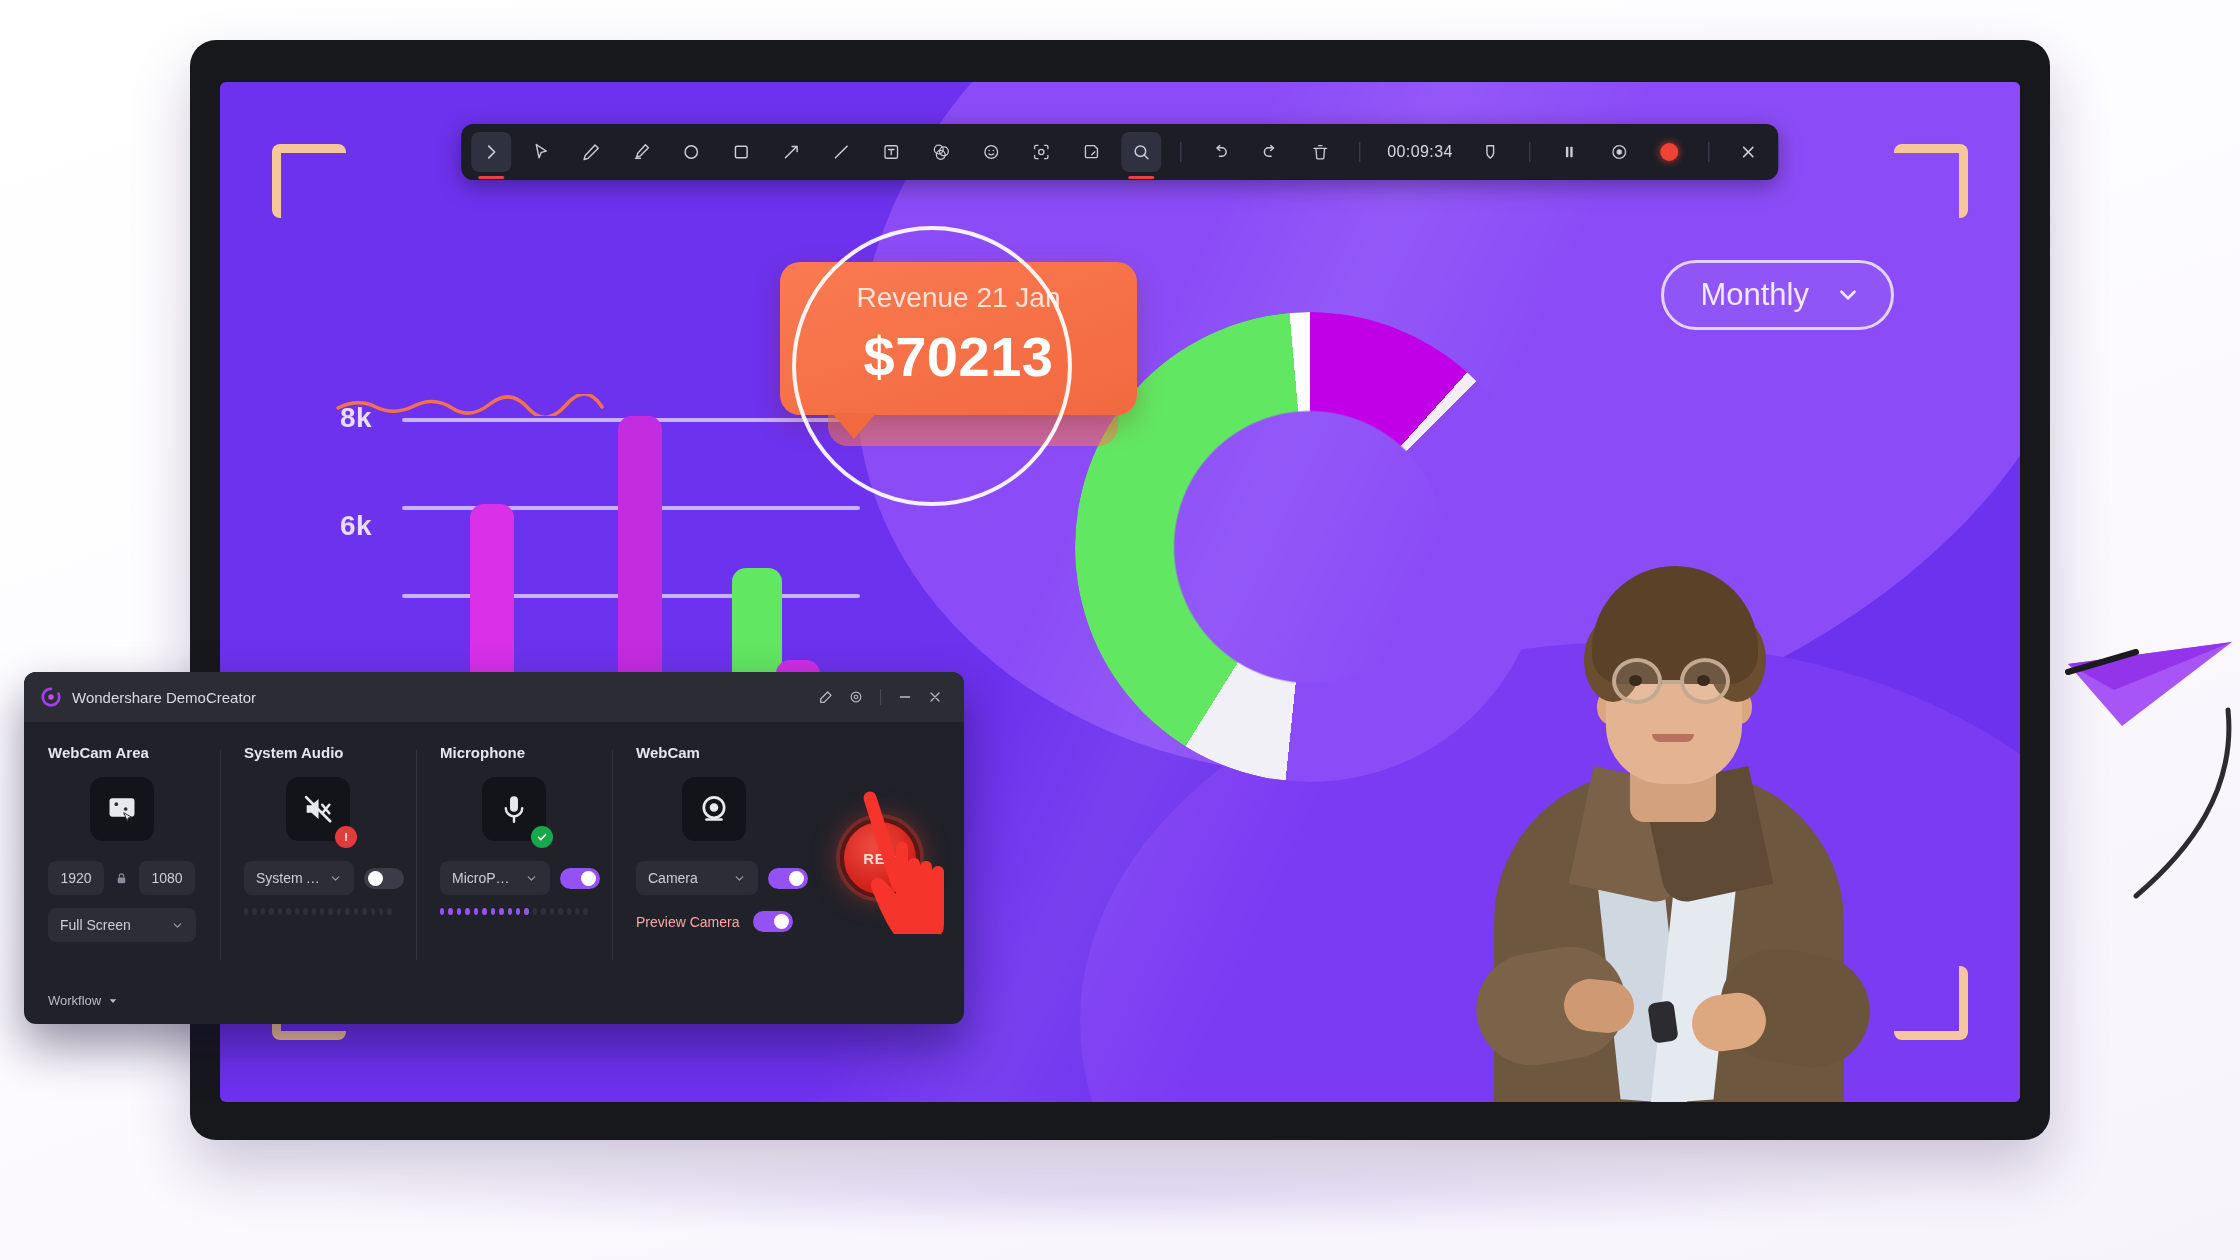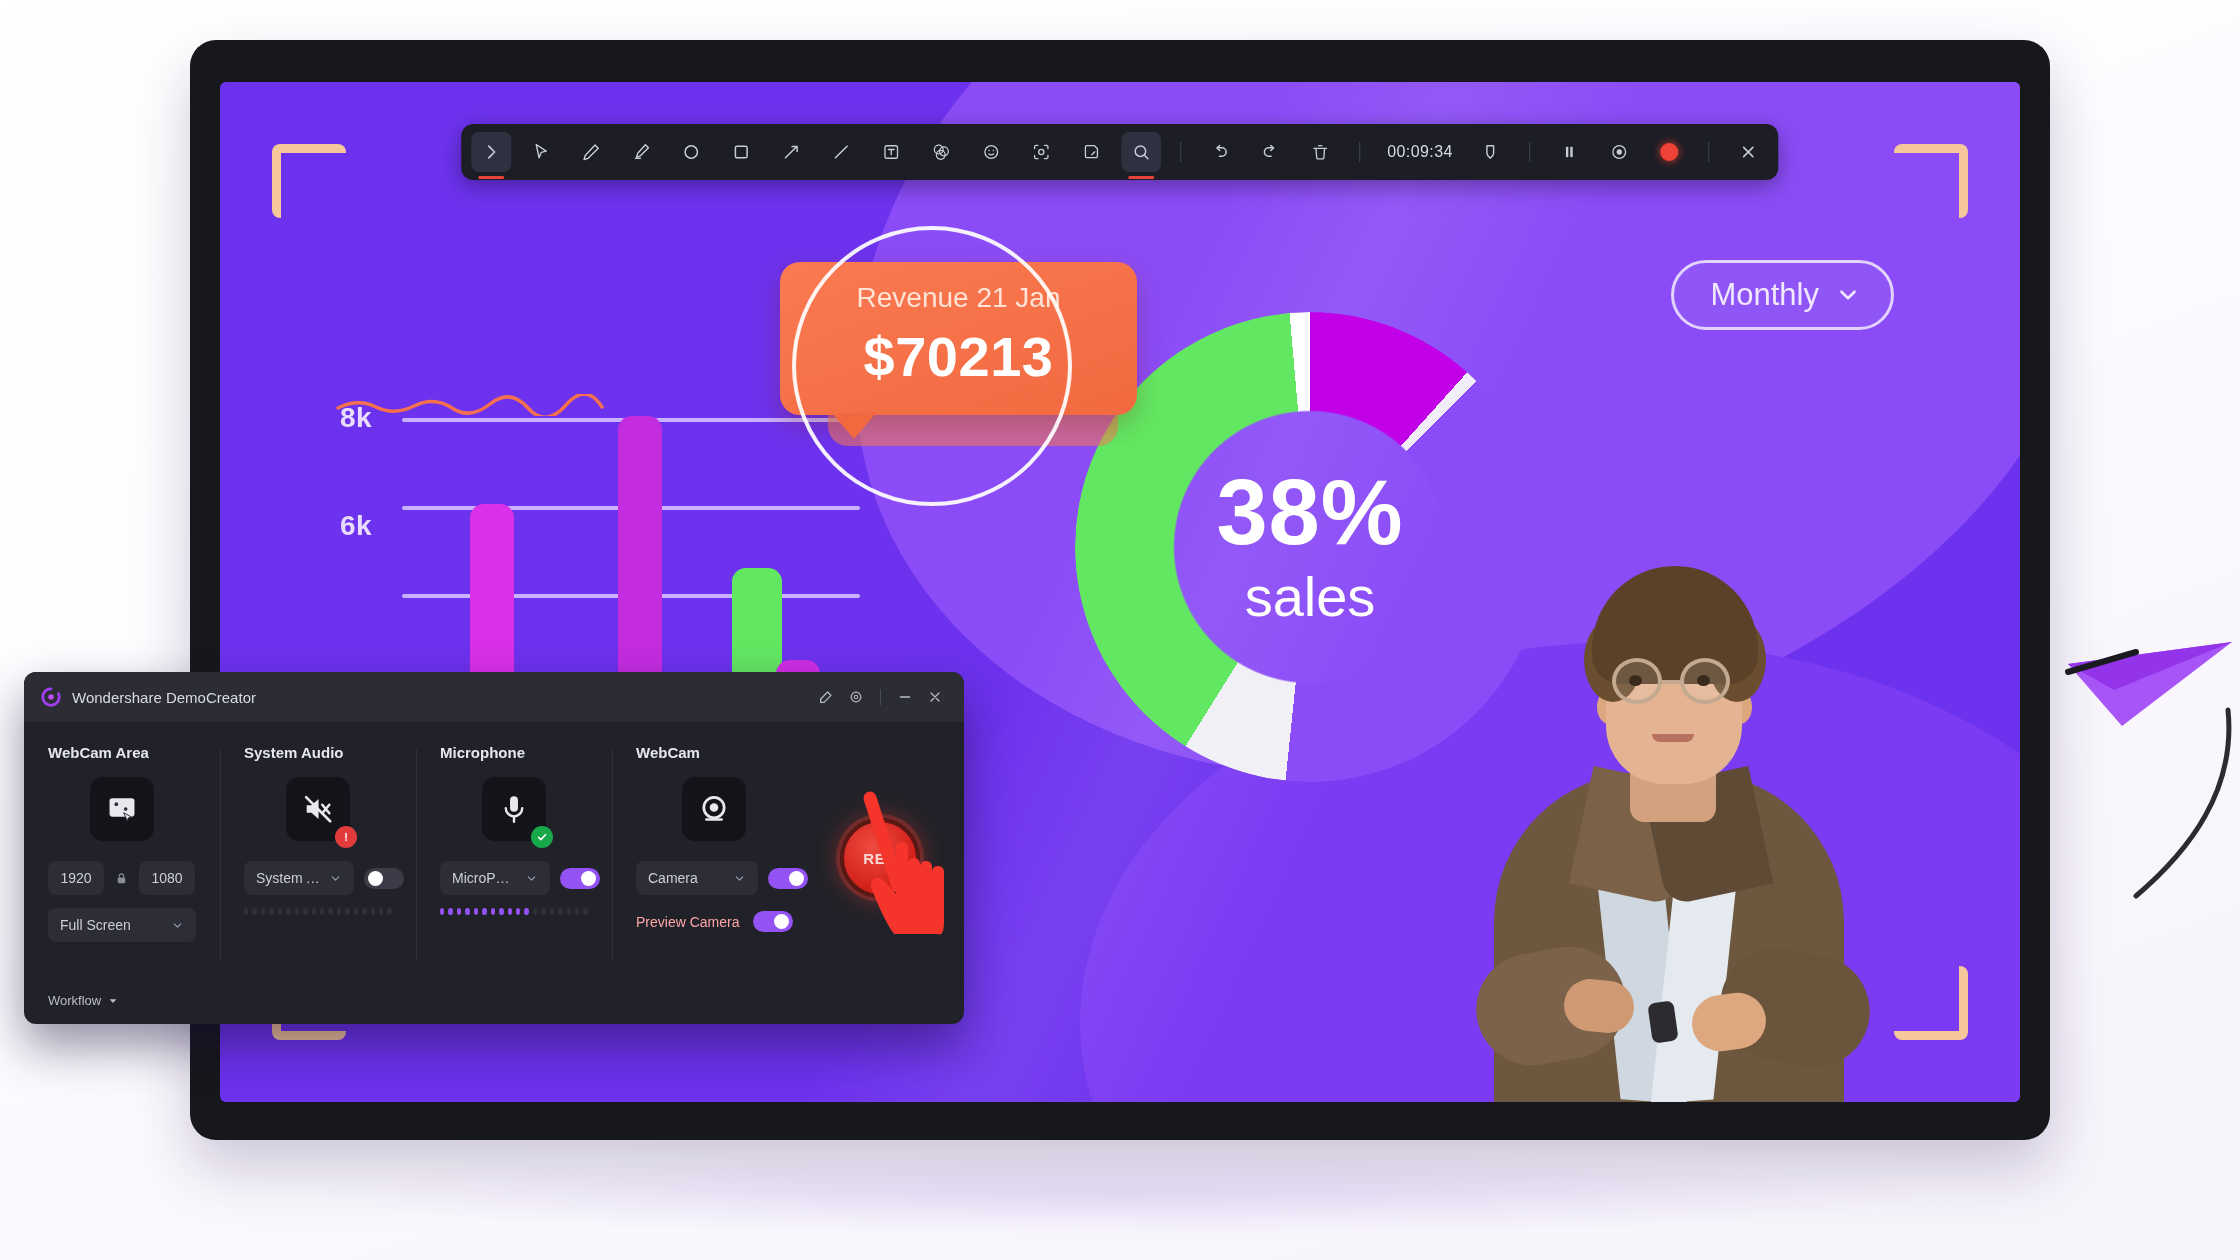--- a/index.html
+++ b/index.html
@@ -131,21 +131,21 @@
   
   #lens {
     position:absolute; left:572px; top:144px; width:280px; height:280px;
     border:4px solid rgba(255,255,255,.92); border-radius:50%;
     z-index:16; pointer-events:none;
   }
 
   
   #monthly-pill {
     position:absolute; right:126px; top:178px;
-    display:flex; align-items:center; gap:16px;
+    display:flex; align-items:center; gap:26px;
     border:3px solid #e3d4ff; border-radius:40px;
     padding: 14px 30px 14px 36px;
     color:#f1e8ff; font-size:31px;
     background: rgba(255,255,255,.05);
     cursor:pointer;
   }
 
   
   #donut {
     position:absolute; left:855px; top:230px; width:470px; height:470px;
@@ -360,24 +360,20 @@
         <div id="lens"></div>
 
         <div id="monthly-pill">
           <span>Monthly</span>
           <svg viewBox="0 0 24 24" width="26" height="26">
             <path d="M6 9l6 6 6-6" fill="none" stroke="#f1e8ff" stroke-width="2.4" stroke-linecap="round" stroke-linejoin="round"></path>
           </svg>
         </div>
 
         <div id="donut"></div>
-        <div class="donut-center">
-          <div class="donut-pct">38%</div>
-          <div class="donut-sub">sales</div>
-        </div>
 
         <div id="presenter">
           <div class="p-body"></div>
           <div class="p-lapelL"></div>
             <div class="p-lapelR"></div>
           <div class="p-collarL"></div>
             <div class="p-collarR"></div>
           <div class="p-armL"></div>
             <div class="p-armR"></div>
           <div class="p-handL"></div>

